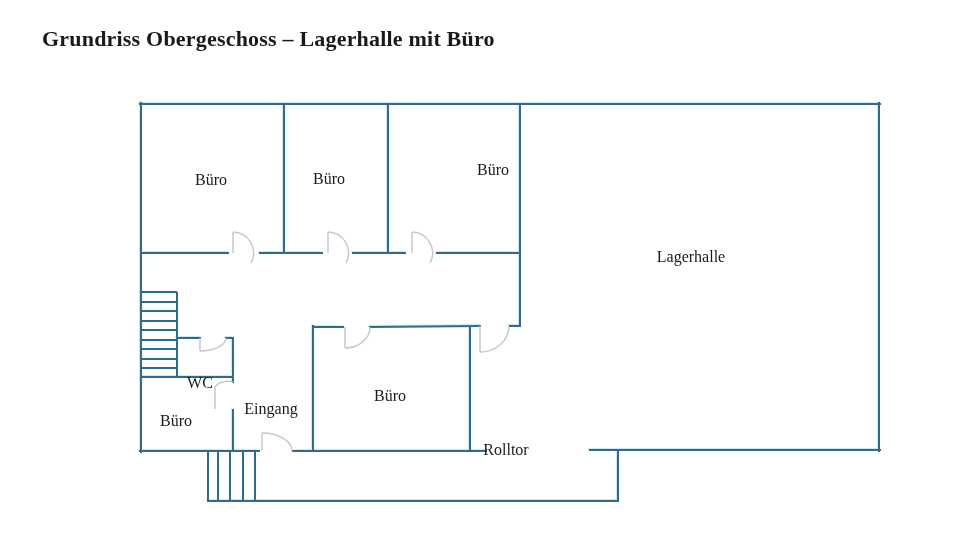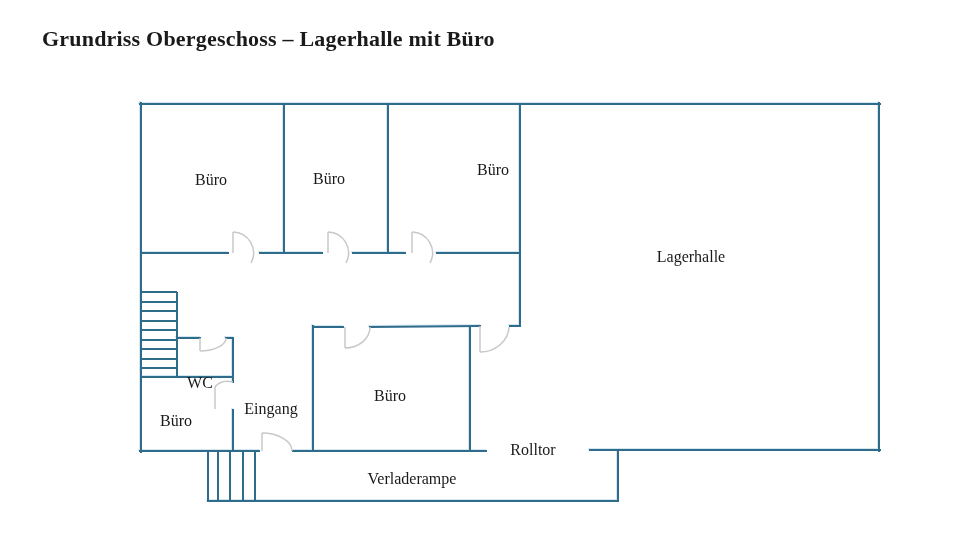--- a/index.html
+++ b/index.html
@@ -142,15 +142,14 @@
   </svg>
 
   <div class="room-label" style="left:211px;top:180px;">Büro</div>
   <div class="room-label" style="left:329px;top:179px;">Büro</div>
   <div class="room-label" style="left:493px;top:170px;">Büro</div>
   <div class="room-label" style="left:683px;top:257px;margin-left:8px;">Lagerhalle</div>
   <div class="room-label" style="left:200px;top:383px;">WC</div>
   <div class="room-label" style="left:176px;top:421px;">Büro</div>
   <div class="room-label" style="left:271px;top:409px;">Eingang</div>
   <div class="room-label" style="left:390px;top:396px;">Büro</div>
-  <div class="room-label" style="left:533px;top:450px;">Rolltor</div>
-  <div class="room-label" style="left:412px;top:479px;">Verladerampe</div>
+  <div class="room-label" style="left:506px;top:450px;">Rolltor</div>
 </div>
 
 </body></html>

